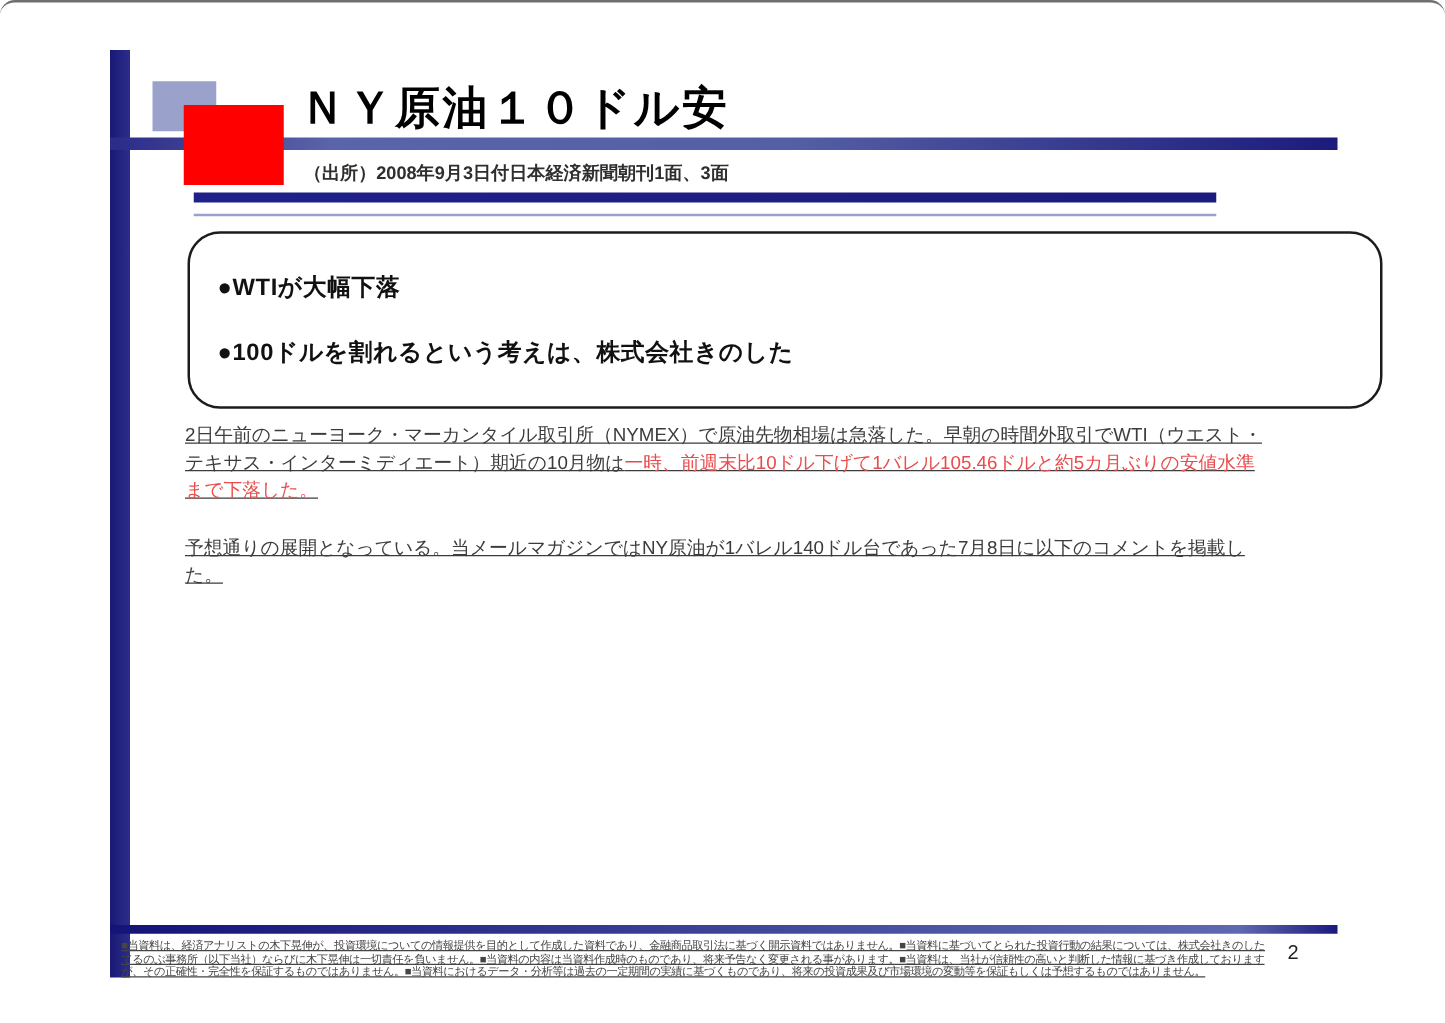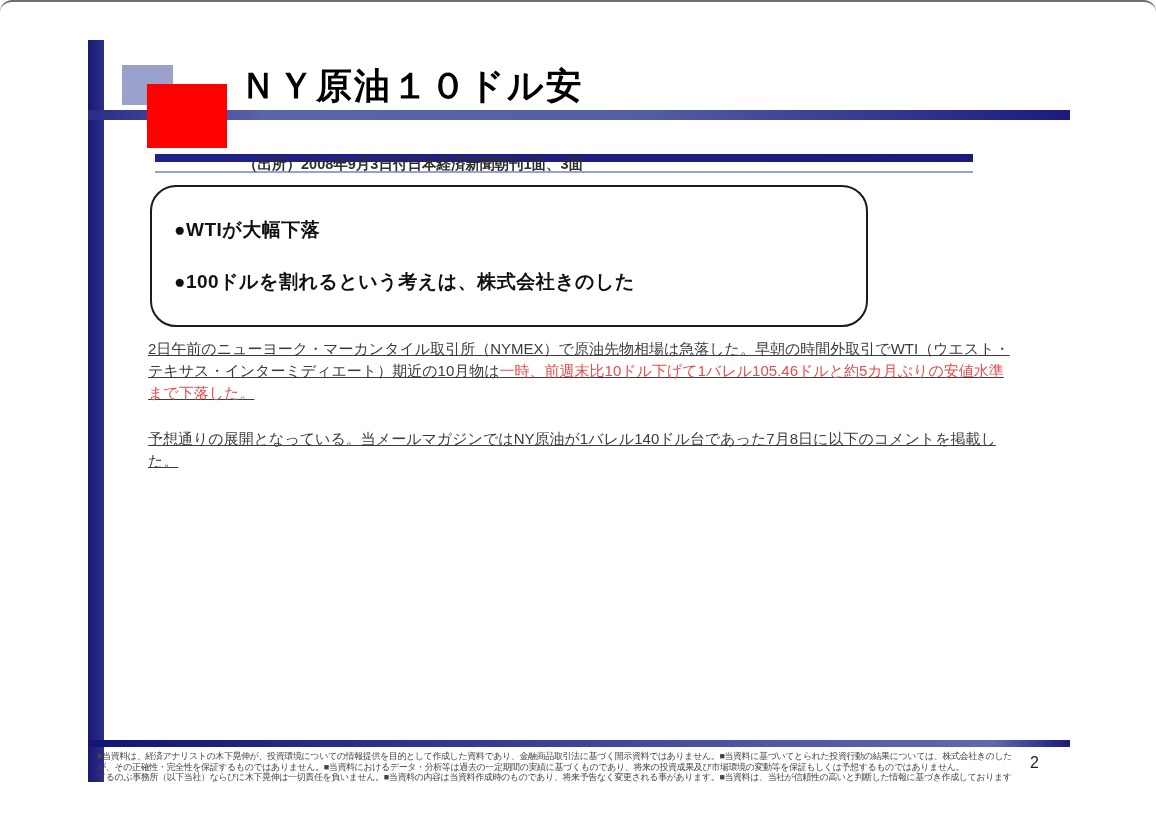--- a/index.html
+++ b/index.html
@@ -41,32 +41,32 @@
     background:linear-gradient(to right,#2b2b88 0%,#5a64a8 18%,#5560a4 55%,#1b1b7d 100%);
     z-index:1;
   }
   .page-title{
     position:absolute;left:240px;top:60px;z-index:2;
     font-size:36px;font-weight:bold;color:#000;
     letter-spacing:2px;white-space:nowrap;
   }
   .source-line{
     position:absolute;left:243px;top:127px;z-index:2;
-    font-size:14.5px;font-weight:bold;color:#2e2e2e;white-space:nowrap;margin-top:26px;
+    font-size:14.5px;font-weight:bold;color:#2e2e2e;white-space:nowrap;
   }
   .rule-bar{
     position:absolute;left:155px;top:152px;width:818px;height:8px;
     background:linear-gradient(to right,#20208a,#1b1b7d);
   }
   .rule-line{
     position:absolute;left:155px;top:169px;width:818px;height:2px;
     background:var(--lavender);
   }
   .highlight-box{
-    position:absolute;left:150px;top:183px;width:718px;height:142px;
+    position:absolute;left:150px;top:183px;width:956px;height:142px;
     border:2px solid #1c1c1c;border-radius:26px;
     box-sizing:border-box;
     display:flex;flex-direction:column;justify-content:space-evenly;
     padding:4px 10px 4px 22px;
     background:#fff;z-index:2;
   }
   .bullet-line{
     font-size:19px;font-weight:bold;color:#111;
     letter-spacing:0.5px;white-space:nowrap;
   }
@@ -78,20 +78,21 @@
     font-size:15px;line-height:22px;color:var(--ink);text-decoration:underline;
   }
   .body-copy .red{color:var(--red-text);}
   .footer-bar{
     position:absolute;left:88px;top:738px;width:982px;height:7px;
     background:linear-gradient(to right,#131378 0%,#4d58a6 70%,#5f69b0 92%,#1b1b7d 100%);
   }
   .disclaimer{
     position:absolute;left:97px;top:749px;width:915px;
     color:#454545;
+    text-decoration:underline;
   }
   .disc-line{
     font-size:9px;line-height:10.5px;letter-spacing:-0.4px;white-space:nowrap;
   }
   .page-number{
     position:absolute;left:1030px;top:752px;
     font-size:16px;color:#222;
   }
 </style>
 </head>
@@ -116,18 +117,18 @@
     </div>
 
   <div class="body-copy">
       <p><span>2日午前のニューヨーク・マーカンタイル取引所（NYMEX）で原油先物相場は急落した。早朝の時間外取引でWTI（ウエスト・テキサス・インターミディエート）期近の10月物は</span><span class="red">一時、前週末比10ドル下げて1バレル105.46ドルと約5カ月ぶりの安値水準まで下落した。</span></p>
       <p><span>予想通りの展開となっている。当メールマガジンではNY原油が1バレル140ドル台であった7月8日に以下のコメントを掲載した。</span></p>
     </div>
 
   <div class="footer-bar"></div>
   <div class="disclaimer">
       <div class="disc-line">■当資料は、経済アナリストの木下晃伸が、投資環境についての情報提供を目的として作成した資料であり、金融商品取引法に基づく開示資料ではありません。■当資料に基づいてとられた投資行動の結果については、株式会社きのした</div>
+      <div class="disc-line">てるのぶ事務所（以下当社）ならびに木下晃伸は一切責任を負いません。■当資料の内容は当資料作成時のものであり、将来予告なく変更される事があります。■当資料は、当社が信頼性の高いと判断した情報に基づき作成しております</div>
       <div class="disc-line">が、その正確性・完全性を保証するものではありません。■当資料におけるデータ・分析等は過去の一定期間の実績に基づくものであり、将来の投資成果及び市場環境の変動等を保証もしくは予想するものではありません。</div>
-      <div class="disc-line">てるのぶ事務所（以下当社）ならびに木下晃伸は一切責任を負いません。■当資料の内容は当資料作成時のものであり、将来予告なく変更される事があります。■当資料は、当社が信頼性の高いと判断した情報に基づき作成しております</div>
     </div>
   <div class="page-number">2</div>
 
 </div>
 
 </body></html>

